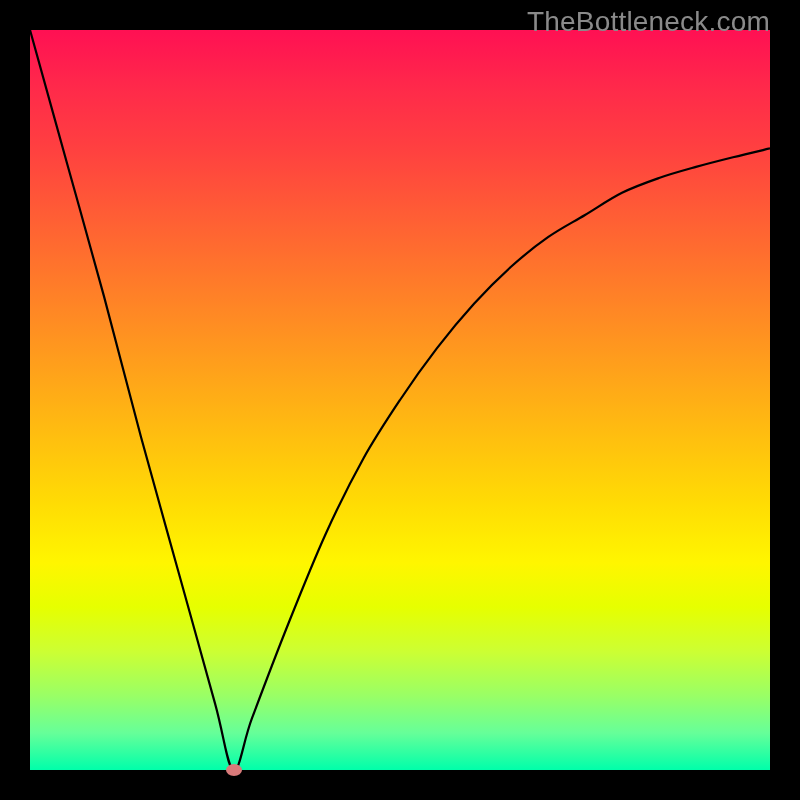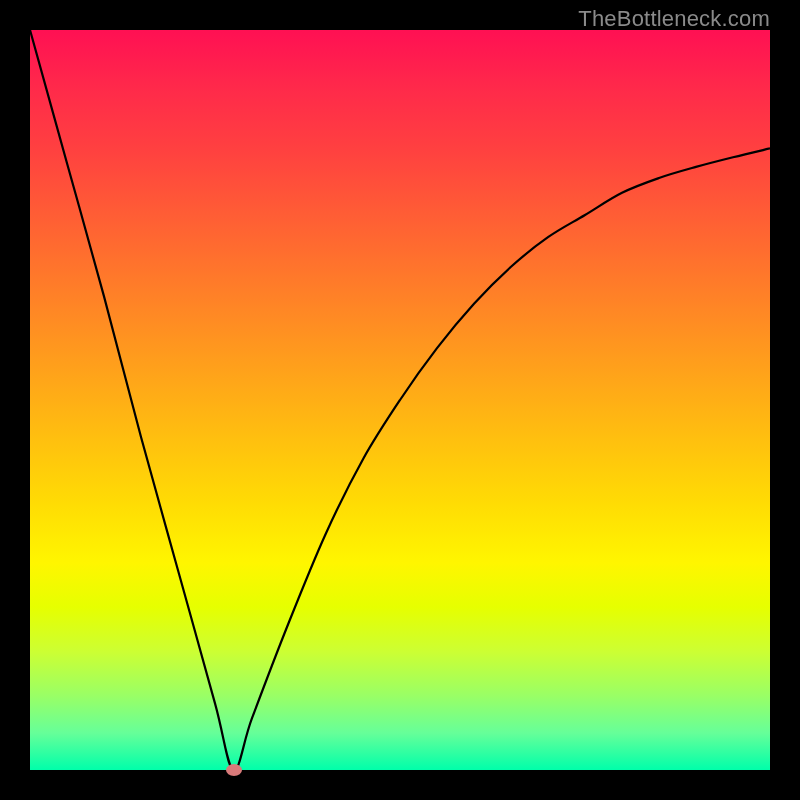--- a/index.html
+++ b/index.html
@@ -36,21 +36,21 @@
       #66ff99 95%,
       #00ffaa 100%
     );
   }
 
   .attribution {
     position: absolute;
     top: 6px;
     right: 30px;
     color: #8a8a8a;
-    font-size: 22px;
+    font-size: 28px;
     letter-spacing: 0.2px;
     font-weight: 400;
   }
 
   svg.curve {
     position: absolute;
     left: 0; top: 0;
     width: 100%; height: 100%;
   }
 

